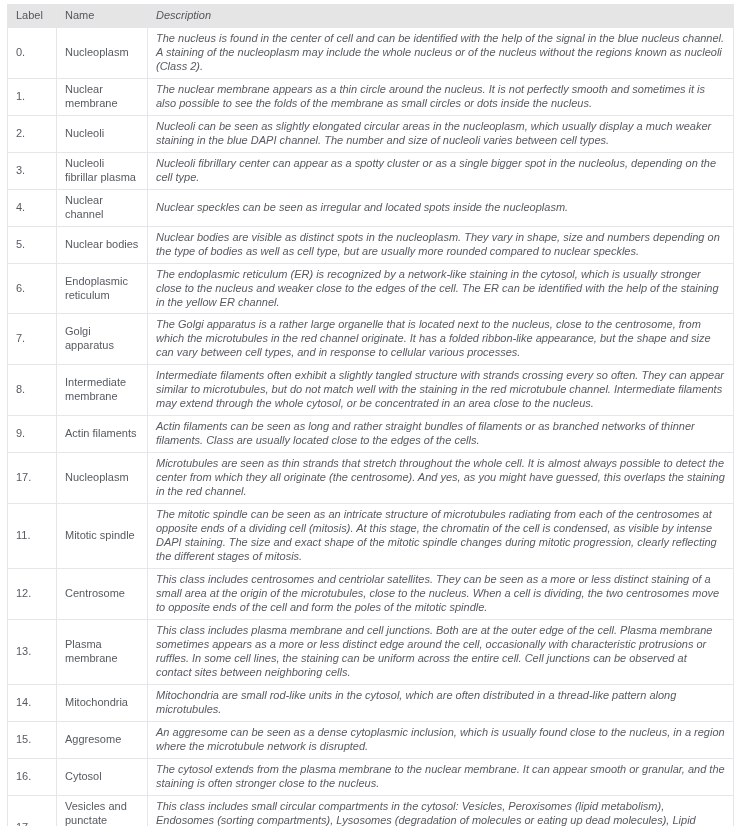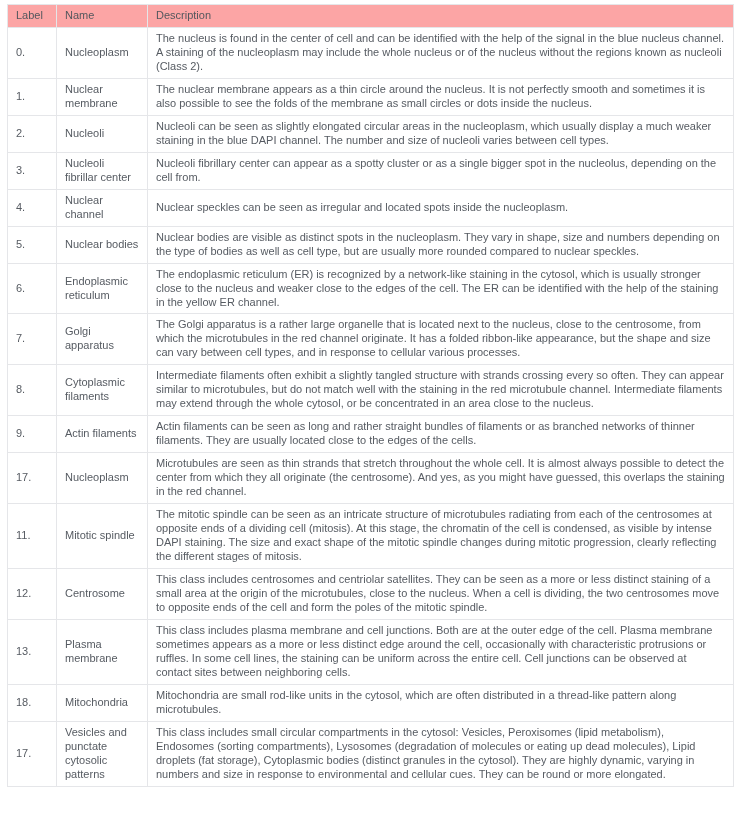--- a/index.html
+++ b/index.html
@@ -24,27 +24,27 @@
   table.class-table th,
   table.class-table td {
     border: 1px solid #e5e6e9;
     padding: 4px 8px;
     text-align: left;
     vertical-align: middle;
     font-weight: normal;
     word-wrap: break-word;
   }
   table.class-table thead th {
-    background: #fca5a5;
+    background: #e5e5e5;
     color: #53575d;
     padding: 4px 8px;
   }
   .col-label { width: 32px; }
   .col-name  { width: 74px; }
-  .col-desc  { width: auto; }
+  .col-desc  { width: auto; font-style: italic; }
 </style>
 </head>
 <body>
 
 <div class="page">
   <table class="class-table">
     <thead>
       <tr>
         <th class="col-label">Label</th>
         <th class="col-name">Name</th>
@@ -62,22 +62,22 @@
           <td class="col-name">Nuclear membrane</td>
           <td class="col-desc">The nuclear membrane appears as a thin circle around the nucleus. It is not perfectly smooth and sometimes it is also possible to see the folds of the membrane as small circles or dots inside the nucleus.</td>
         </tr>
         <tr>
           <td class="col-label">2.</td>
           <td class="col-name">Nucleoli</td>
           <td class="col-desc">Nucleoli can be seen as slightly elongated circular areas in the nucleoplasm, which usually display a much weaker staining in the blue DAPI channel. The number and size of nucleoli varies between cell types.</td>
         </tr>
         <tr>
           <td class="col-label">3.</td>
-          <td class="col-name">Nucleoli fibrillar center</td>
-          <td class="col-desc">Nucleoli fibrillary center can appear as a spotty cluster or as a single bigger spot in the nucleolus, depending on the cell from.</td>
+          <td class="col-name">Nucleoli fibrillar plasma</td>
+          <td class="col-desc">Nucleoli fibrillary center can appear as a spotty cluster or as a single bigger spot in the nucleolus, depending on the cell type.</td>
         </tr>
         <tr>
           <td class="col-label">4.</td>
           <td class="col-name">Nuclear channel</td>
           <td class="col-desc">Nuclear speckles can be seen as irregular and located spots inside the nucleoplasm.</td>
         </tr>
         <tr>
           <td class="col-label">5.</td>
           <td class="col-name">Nuclear bodies</td>
           <td class="col-desc">Nuclear bodies are visible as distinct spots in the nucleoplasm. They vary in shape, size and numbers depending on the type of bodies as well as cell type, but are usually more rounded compared to nuclear speckles.</td>
@@ -87,27 +87,27 @@
           <td class="col-name">Endoplasmic reticulum</td>
           <td class="col-desc">The endoplasmic reticulum (ER) is recognized by a network-like staining in the cytosol, which is usually stronger close to the nucleus and weaker close to the edges of the cell. The ER can be identified with the help of the staining in the yellow ER channel.</td>
         </tr>
         <tr>
           <td class="col-label">7.</td>
           <td class="col-name">Golgi apparatus</td>
           <td class="col-desc">The Golgi apparatus is a rather large organelle that is located next to the nucleus, close to the centrosome, from which the microtubules in the red channel originate. It has a folded ribbon-like appearance, but the shape and size can vary between cell types, and in response to cellular various processes.</td>
         </tr>
         <tr>
           <td class="col-label">8.</td>
-          <td class="col-name">Cytoplasmic filaments</td>
+          <td class="col-name">Intermediate membrane</td>
           <td class="col-desc">Intermediate filaments often exhibit a slightly tangled structure with strands crossing every so often. They can appear similar to microtubules, but do not match well with the staining in the red microtubule channel. Intermediate filaments may extend through the whole cytosol, or be concentrated in an area close to the nucleus.</td>
         </tr>
         <tr>
           <td class="col-label">9.</td>
           <td class="col-name">Actin filaments</td>
-          <td class="col-desc">Actin filaments can be seen as long and rather straight bundles of filaments or as branched networks of thinner filaments. They are usually located close to the edges of the cells.</td>
+          <td class="col-desc">Actin filaments can be seen as long and rather straight bundles of filaments or as branched networks of thinner filaments. Class are usually located close to the edges of the cells.</td>
         </tr>
         <tr>
           <td class="col-label">17.</td>
           <td class="col-name">Nucleoplasm</td>
           <td class="col-desc">Microtubules are seen as thin strands that stretch throughout the whole cell. It is almost always possible to detect the center from which they all originate (the centrosome). And yes, as you might have guessed, this overlaps the staining in the red channel.</td>
         </tr>
         <tr>
           <td class="col-label">11.</td>
           <td class="col-name">Mitotic spindle</td>
           <td class="col-desc">The mitotic spindle can be seen as an intricate structure of microtubules radiating from each of the centrosomes at opposite ends of a dividing cell (mitosis). At this stage, the chromatin of the cell is condensed, as visible by intense DAPI staining. The size and exact shape of the mitotic spindle changes during mitotic progression, clearly reflecting the different stages of mitosis.</td>
@@ -116,23 +116,33 @@
           <td class="col-label">12.</td>
           <td class="col-name">Centrosome</td>
           <td class="col-desc">This class includes centrosomes and centriolar satellites. They can be seen as a more or less distinct staining of a small area at the origin of the microtubules, close to the nucleus. When a cell is dividing, the two centrosomes move to opposite ends of the cell and form the poles of the mitotic spindle.</td>
         </tr>
         <tr>
           <td class="col-label">13.</td>
           <td class="col-name">Plasma membrane</td>
           <td class="col-desc">This class includes plasma membrane and cell junctions. Both are at the outer edge of the cell. Plasma membrane sometimes appears as a more or less distinct edge around the cell, occasionally with characteristic protrusions or ruffles. In some cell lines, the staining can be uniform across the entire cell. Cell junctions can be observed at contact sites between neighboring cells.</td>
         </tr>
         <tr>
-          <td class="col-label">18.</td>
+          <td class="col-label">14.</td>
           <td class="col-name">Mitochondria</td>
           <td class="col-desc">Mitochondria are small rod-like units in the cytosol, which are often distributed in a thread-like pattern along microtubules.</td>
+        </tr>
+        <tr>
+          <td class="col-label">15.</td>
+          <td class="col-name">Aggresome</td>
+          <td class="col-desc">An aggresome can be seen as a dense cytoplasmic inclusion, which is usually found close to the nucleus, in a region where the microtubule network is disrupted.</td>
+        </tr>
+        <tr>
+          <td class="col-label">16.</td>
+          <td class="col-name">Cytosol</td>
+          <td class="col-desc">The cytosol extends from the plasma membrane to the nuclear membrane. It can appear smooth or granular, and the staining is often stronger close to the nucleus.</td>
         </tr>
         <tr>
           <td class="col-label">17.</td>
           <td class="col-name">Vesicles and punctate cytosolic patterns</td>
           <td class="col-desc">This class includes small circular compartments in the cytosol: Vesicles, Peroxisomes (lipid metabolism), Endosomes (sorting compartments), Lysosomes (degradation of molecules or eating up dead molecules), Lipid droplets (fat storage), Cytoplasmic bodies (distinct granules in the cytosol). They are highly dynamic, varying in numbers and size in response to environmental and cellular cues. They can be round or more elongated.</td>
         </tr>
       </tbody>
   </table>
 </div>
 

